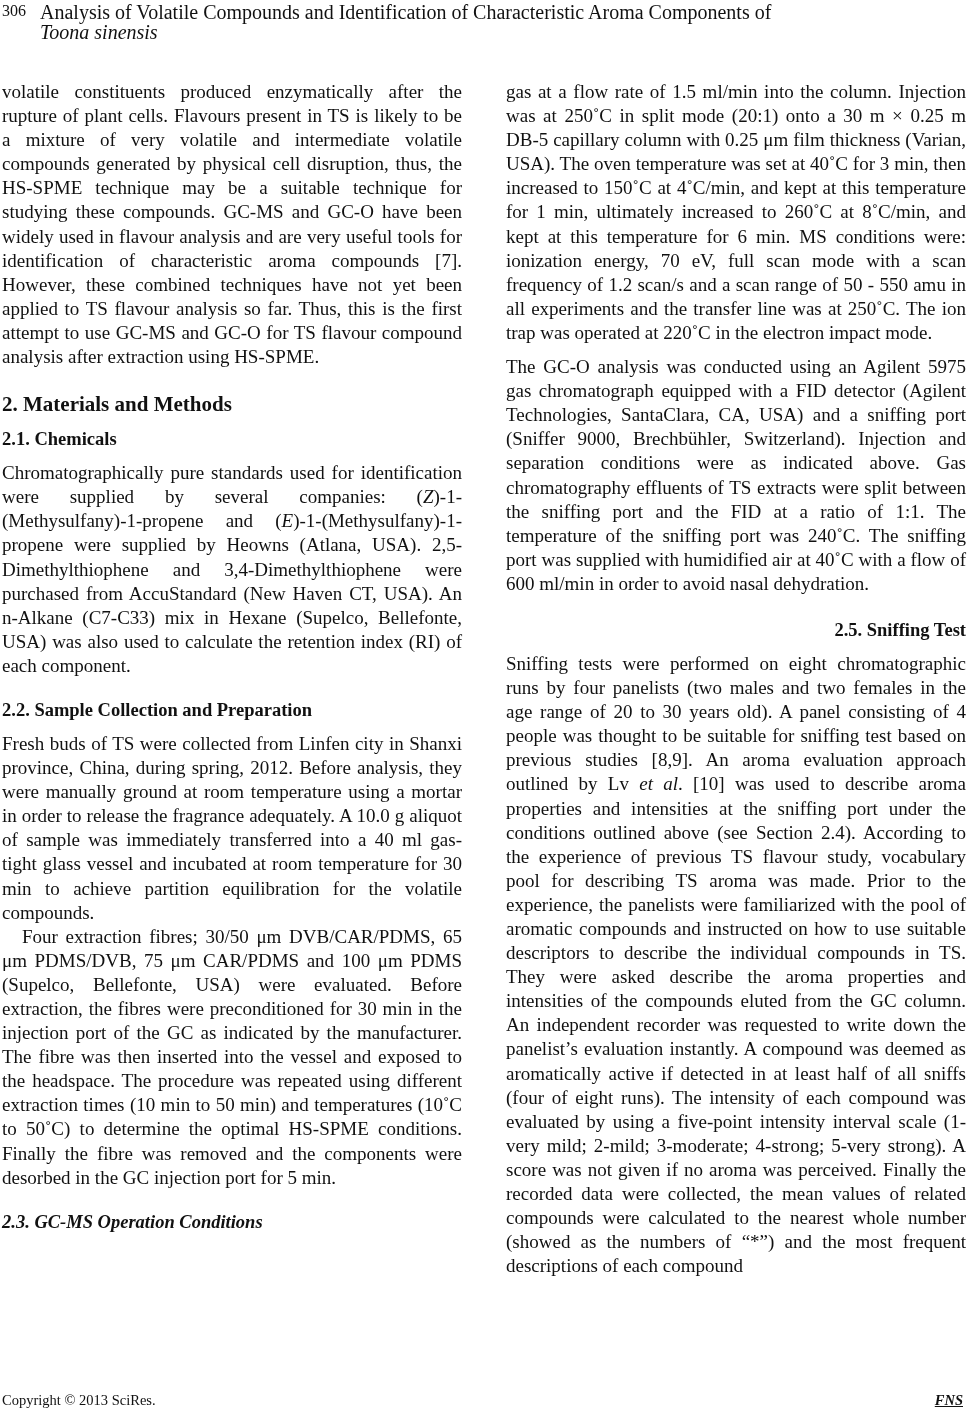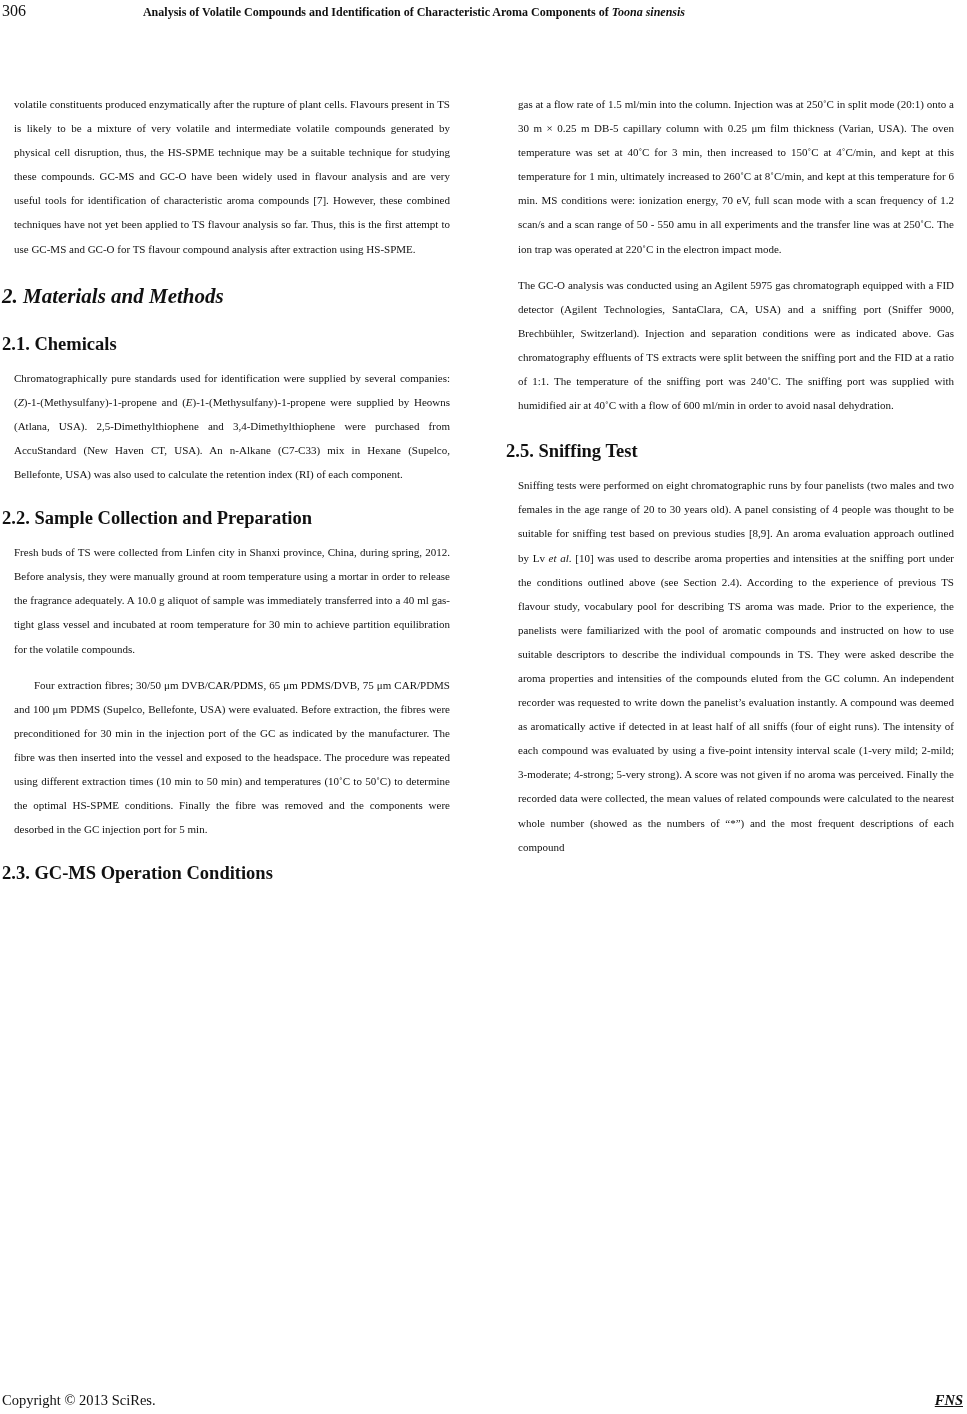--- a/index.html
+++ b/index.html
@@ -4,61 +4,61 @@
 <style>
   html, body { margin: 0; padding: 0; background: #ffffff; }
   body {
     width: 967px; height: 1414px; position: relative; overflow: hidden;
     font-family: "Liberation Serif", "DejaVu Serif", serif; color: #111;
   }
   .header { position: absolute; top: 0; left: 0; width: 788px; height: 50px; }
   .page-num { position: absolute; left: 2px; top: 2px; font-size: 16px; }
   .run-title {
     position: absolute; left: 40px; right: 0; top: 2px;
-    text-align: center; font-size: 12px; line-height: 20px; font-weight: bold;
+    text-align: left; font-size: 20px; line-height: 20px;
   }
   .run-title i { font-style: italic; }
   .col { position: absolute; top: 80px; }
   .col-left { left: 2px; width: 460px; }
   .col-right { left: 506px; width: 460px; }
   p {
-    margin: 12px; font-size: 11px; line-height: 24.1px;
+    margin: 0; font-size: 19px; line-height: 24.1px;
     text-align: justify; hyphens: none;
   }
   p.indent { text-indent: 20px; }
-  h2 { margin: 0; font-size: 21px; font-weight: bold; line-height: 26px; font-style: italic; }
+  h2 { margin: 0; font-size: 21px; font-weight: bold; line-height: 26px; }
   h3 { margin: 0; font-size: 18.5px; font-weight: bold; line-height: 24px; }
   .footer { position: absolute; top: 1392px; left: 0; width: 967px; height: 20px; font-size: 14.5px; }
   .copyright { position: absolute; left: 2px; top: 0; text-align: center; }
   .journal { position: absolute; right: 4px; top: 0; font-weight: bold; font-style: italic; text-decoration: underline; }
 </style>
 </head>
 <body>
 
 <div class="header">
   <span class="page-num">306</span>
   <div class="run-title">
     <div><span>Analysis of Volatile Compounds and Identification of Characteristic Aroma Components of </span><i>Toona sinensis</i></div>
   </div>
 </div>
 
 <div class="col col-left">
   <p>volatile constituents produced enzymatically after the rupture of plant cells. Flavours present in TS is likely to be a mixture of very volatile and intermediate volatile compounds generated by physical cell disruption, thus, the HS-SPME technique may be a suitable technique for studying these compounds. GC-MS and GC-O have been widely used in flavour analysis and are very useful tools for identification of characteristic aroma compounds [7]. However, these combined techniques have not yet been applied to TS flavour analysis so far. Thus, this is the first attempt to use GC-MS and GC-O for TS flavour compound analysis after extraction using HS-SPME.</p>
   <h2 style="margin-top:22px;">2. Materials and Methods</h2>
-  <h3 style="margin-top:23px;">2.1. Chemicals</h3>
+  <h3 style="margin-top:10px;">2.1. Chemicals</h3>
   <p style="margin-top:10px;"><span>Chromatographically pure standards used for identification were supplied by several companies: (</span><i>Z</i><span>)-1-(Methysulfany)-1-propene and (</span><i>E</i><span>)-1-(Methysulfany)-1-propene were supplied by Heowns (Atlana, USA). 2,5-Dimethylthiophene and 3,4-Dimethylthiophene were purchased from AccuStandard (New Haven CT, USA). An n-Alkane (C7-C33) mix in Hexane (Supelco, Bellefonte, USA) was also used to calculate the retention index (RI) of each component.</span></p>
   <h3 style="margin-top:20px;">2.2. Sample Collection and Preparation</h3>
   <p style="margin-top:10px;">Fresh buds of TS were collected from Linfen city in Shanxi province, China, during spring, 2012. Before analysis, they were manually ground at room temperature using a mortar in order to release the fragrance adequately. A 10.0 g aliquot of sample was immediately transferred into a 40 ml gas-tight glass vessel and incubated at room temperature for 30 min to achieve partition equilibration for the volatile compounds.</p>
   <p class="indent">Four extraction fibres; 30/50 μm DVB/CAR/PDMS, 65 μm PDMS/DVB, 75 μm CAR/PDMS and 100 μm PDMS (Supelco, Bellefonte, USA) were evaluated. Before extraction, the fibres were preconditioned for 30 min in the injection port of the GC as indicated by the manufacturer. The fibre was then inserted into the vessel and exposed to the headspace. The procedure was repeated using different extraction times (10 min to 50 min) and temperatures (10˚C to 50˚C) to determine the optimal HS-SPME conditions. Finally the fibre was removed and the components were desorbed in the GC injection port for 5 min.</p>
-  <h3 style="margin-top:20px;">2.3. GC-MS Operation Conditions</h3>
+  <h3 style="margin-top:20px;font-style:italic;">2.3. GC-MS Operation Conditions</h3>
 </div>
 
 <div class="col col-right">
   <p>gas at a flow rate of 1.5 ml/min into the column. Injection was at 250˚C in split mode (20:1) onto a 30 m × 0.25 m DB-5 capillary column with 0.25 μm film thickness (Varian, USA). The oven temperature was set at 40˚C for 3 min, then increased to 150˚C at 4˚C/min, and kept at this temperature for 1 min, ultimately increased to 260˚C at 8˚C/min, and kept at this temperature for 6 min. MS conditions were: ionization energy, 70 eV, full scan mode with a scan frequency of 1.2 scan/s and a scan range of 50 - 550 amu in all experiments and the transfer line was at 250˚C. The ion trap was operated at 220˚C in the electron impact mode.</p>
   <p style="margin-top:10px;">The GC-O analysis was conducted using an Agilent 5975 gas chromatograph equipped with a FID detector (Agilent Technologies, SantaClara, CA, USA) and a sniffing port (Sniffer 9000, Brechbühler, Switzerland). Injection and separation conditions were as indicated above. Gas chromatography effluents of TS extracts were split between the sniffing port and the FID at a ratio of 1:1. The temperature of the sniffing port was 240˚C. The sniffing port was supplied with humidified air at 40˚C with a flow of 600 ml/min in order to avoid nasal dehydration.</p>
-  <h3 style="margin-top:22px;">2.5. Sniffing Test</h3>
+  <h3 style="margin-top:22px;text-align:right;">2.5. Sniffing Test</h3>
   <p style="margin-top:10px;"><span>Sniffing tests were performed on eight chromatographic runs by four panelists (two males and two females in the age range of 20 to 30 years old). A panel consisting of 4 people was thought to be suitable for sniffing test based on previous studies [8,9]. An aroma evaluation approach outlined by Lv </span><i>et al</i><span>. [10] was used to describe aroma properties and intensities at the sniffing port under the conditions outlined above (see Section 2.4). According to the experience of previous TS flavour study, vocabulary pool for describing TS aroma was made. Prior to the experience, the panelists were familiarized with the pool of aromatic compounds and instructed on how to use suitable descriptors to describe the individual compounds in TS. They were asked describe the aroma properties and intensities of the compounds eluted from the GC column. An independent recorder was requested to write down the panelist’s evaluation instantly. A compound was deemed as aromatically active if detected in at least half of all sniffs (four of eight runs). The intensity of each compound was evaluated by using a five-point intensity interval scale (1-very mild; 2-mild; 3-moderate; 4-strong; 5-very strong). A score was not given if no aroma was perceived. Finally the recorded data were collected, the mean values of related compounds were calculated to the nearest whole number (showed as the numbers of “*”) and the most frequent descriptions of each compound</span></p>
 </div>
 
 <div class="footer">
   <span class="copyright">Copyright © 2013 SciRes.</span>
   <span class="journal">FNS</span>
 </div>
 
 </body></html>

